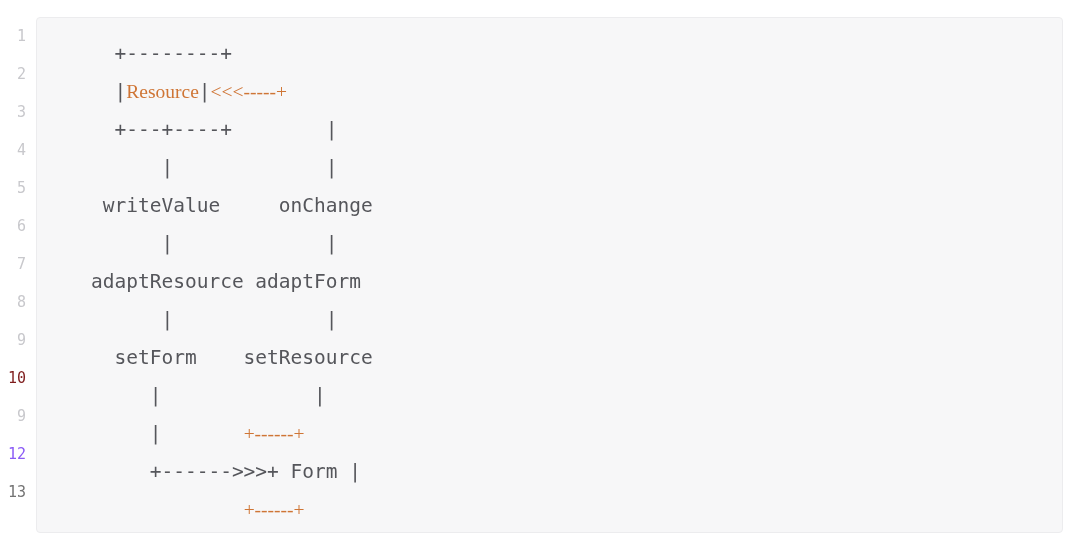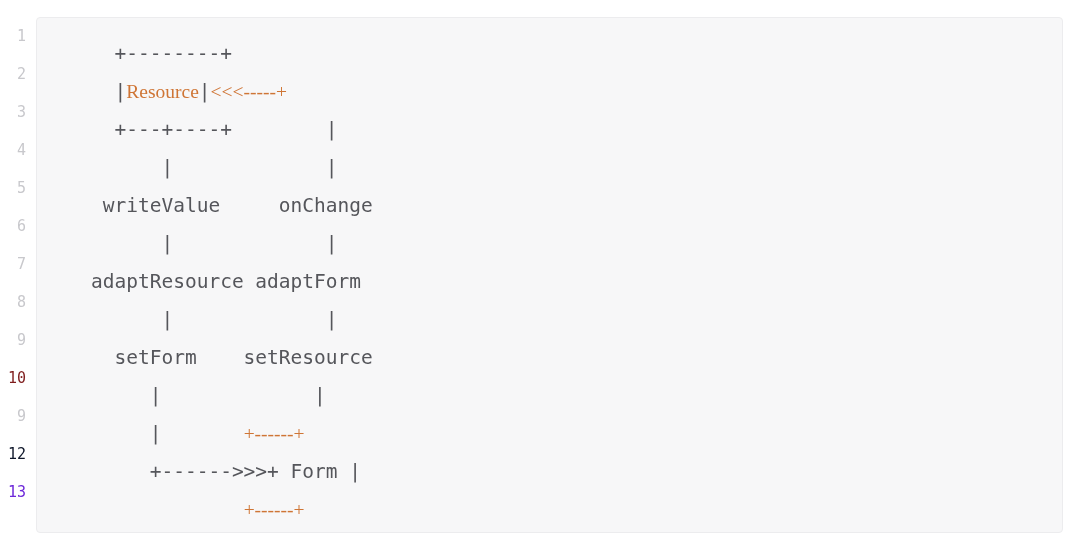--- a/index.html
+++ b/index.html
@@ -89,21 +89,21 @@
       <span class="ln" style="color: rgb(200, 200, 204);">2</span>
       <span class="ln" style="color: rgb(200, 200, 204);">3</span>
       <span class="ln" style="color: rgb(200, 200, 204);">4</span>
       <span class="ln" style="color: rgb(200, 200, 204);">5</span>
       <span class="ln" style="color: rgb(200, 200, 204);">6</span>
       <span class="ln" style="color: rgb(200, 200, 204);">7</span>
       <span class="ln" style="color: rgb(200, 200, 204);">8</span>
       <span class="ln" style="color: rgb(200, 200, 204);">9</span>
       <span class="ln" style="color: #7f1d1d;">10</span>
       <span class="ln" style="color: rgb(200, 200, 204);">9</span>
-      <span class="ln" style="color: #0f172a;">12</span>
-      <span class="ln" style="color: #6d28d9;">13</span>
+      <span class="ln" style="color: #8b5cf6;">12</span>
+      <span class="ln" style="color: #737373;">13</span>
     </div>
 
   <div class="code-block" style="background: rgb(247, 247, 248); border-color: rgb(236, 236, 238);">
     <div class="code-area"><span class="row"><span class="tok-default" style="color: rgb(85, 86, 91);">  +--------+</span></span><span class="row"><span class="tok-default" style="color: rgb(85, 86, 91);">  |</span><span class="tok-accent" style="color: rgb(207, 117, 53);">Resource</span><span class="tok-default" style="color: rgb(85, 86, 91);">|</span><span class="tok-accent" style="color: rgb(207, 117, 53);">&lt;&lt;&lt;-----+</span></span><span class="row"><span class="tok-default" style="color: rgb(85, 86, 91);">  +---+----+        |</span></span><span class="row"><span class="tok-default" style="color: rgb(85, 86, 91);">      |             |</span></span><span class="row"><span class="tok-default" style="color: rgb(85, 86, 91);"> writeValue     onChange</span></span><span class="row"><span class="tok-default" style="color: rgb(85, 86, 91);">      |             |</span></span><span class="row"><span class="tok-default" style="color: rgb(85, 86, 91);">adaptResource adaptForm</span></span><span class="row"><span class="tok-default" style="color: rgb(85, 86, 91);">      |             |</span></span><span class="row"><span class="tok-default" style="color: rgb(85, 86, 91);">  setForm    setResource</span></span><span class="row"><span class="tok-default" style="color: rgb(85, 86, 91);">     |             |</span></span><span class="row"><span class="tok-default" style="color: rgb(85, 86, 91);">     |       </span><span class="tok-accent" style="color: rgb(207, 117, 53);">+------+</span></span><span class="row"><span class="tok-default" style="color: rgb(85, 86, 91);">     +------&gt;&gt;&gt;+ Form |</span></span><span class="row"><span class="tok-default" style="color: rgb(85, 86, 91);">             </span><span class="tok-accent" style="color: rgb(207, 117, 53);">+------+</span></span></div>
   </div>
 
 </div>
 
 </body></html>

